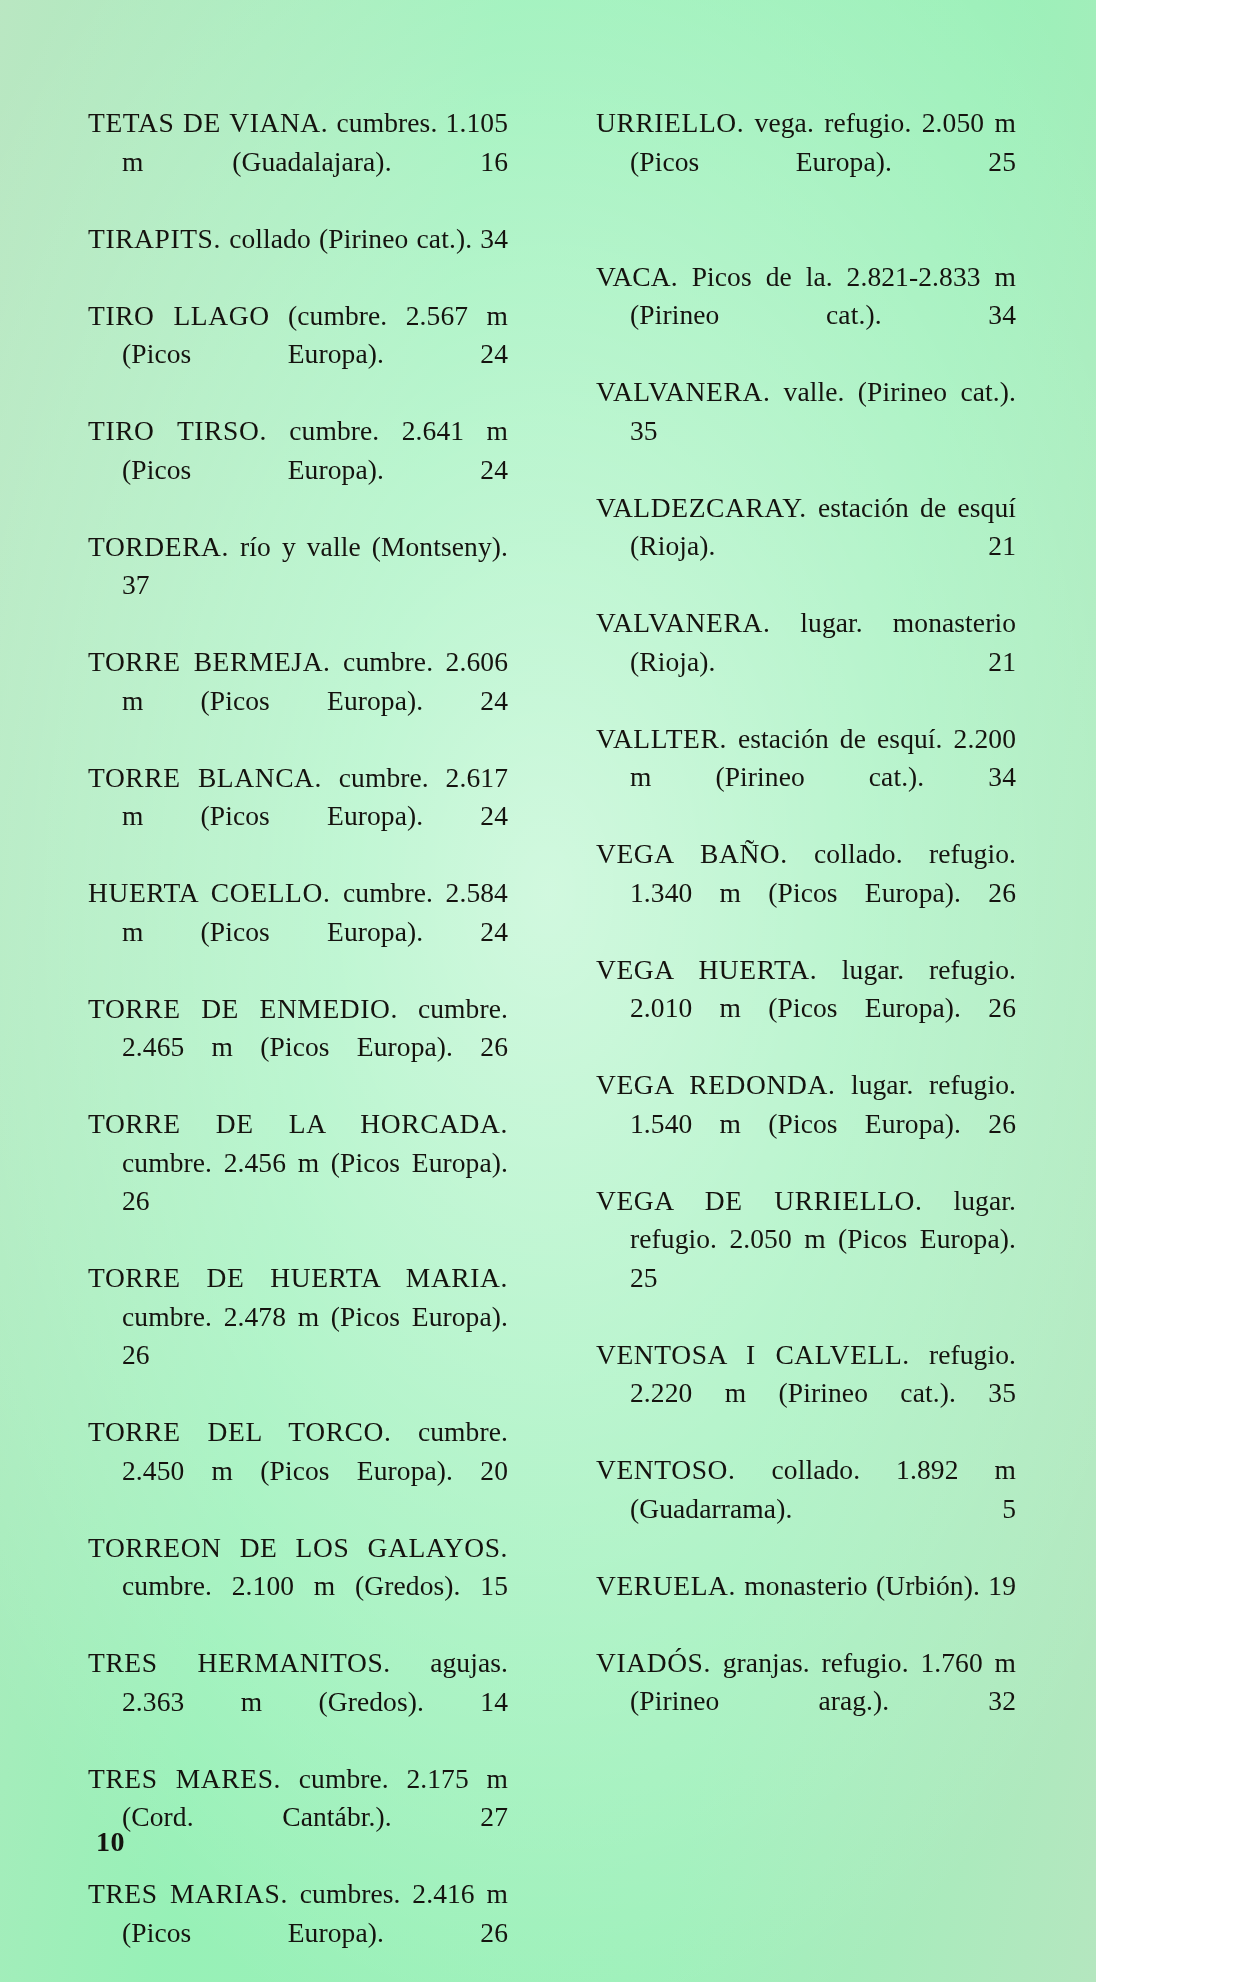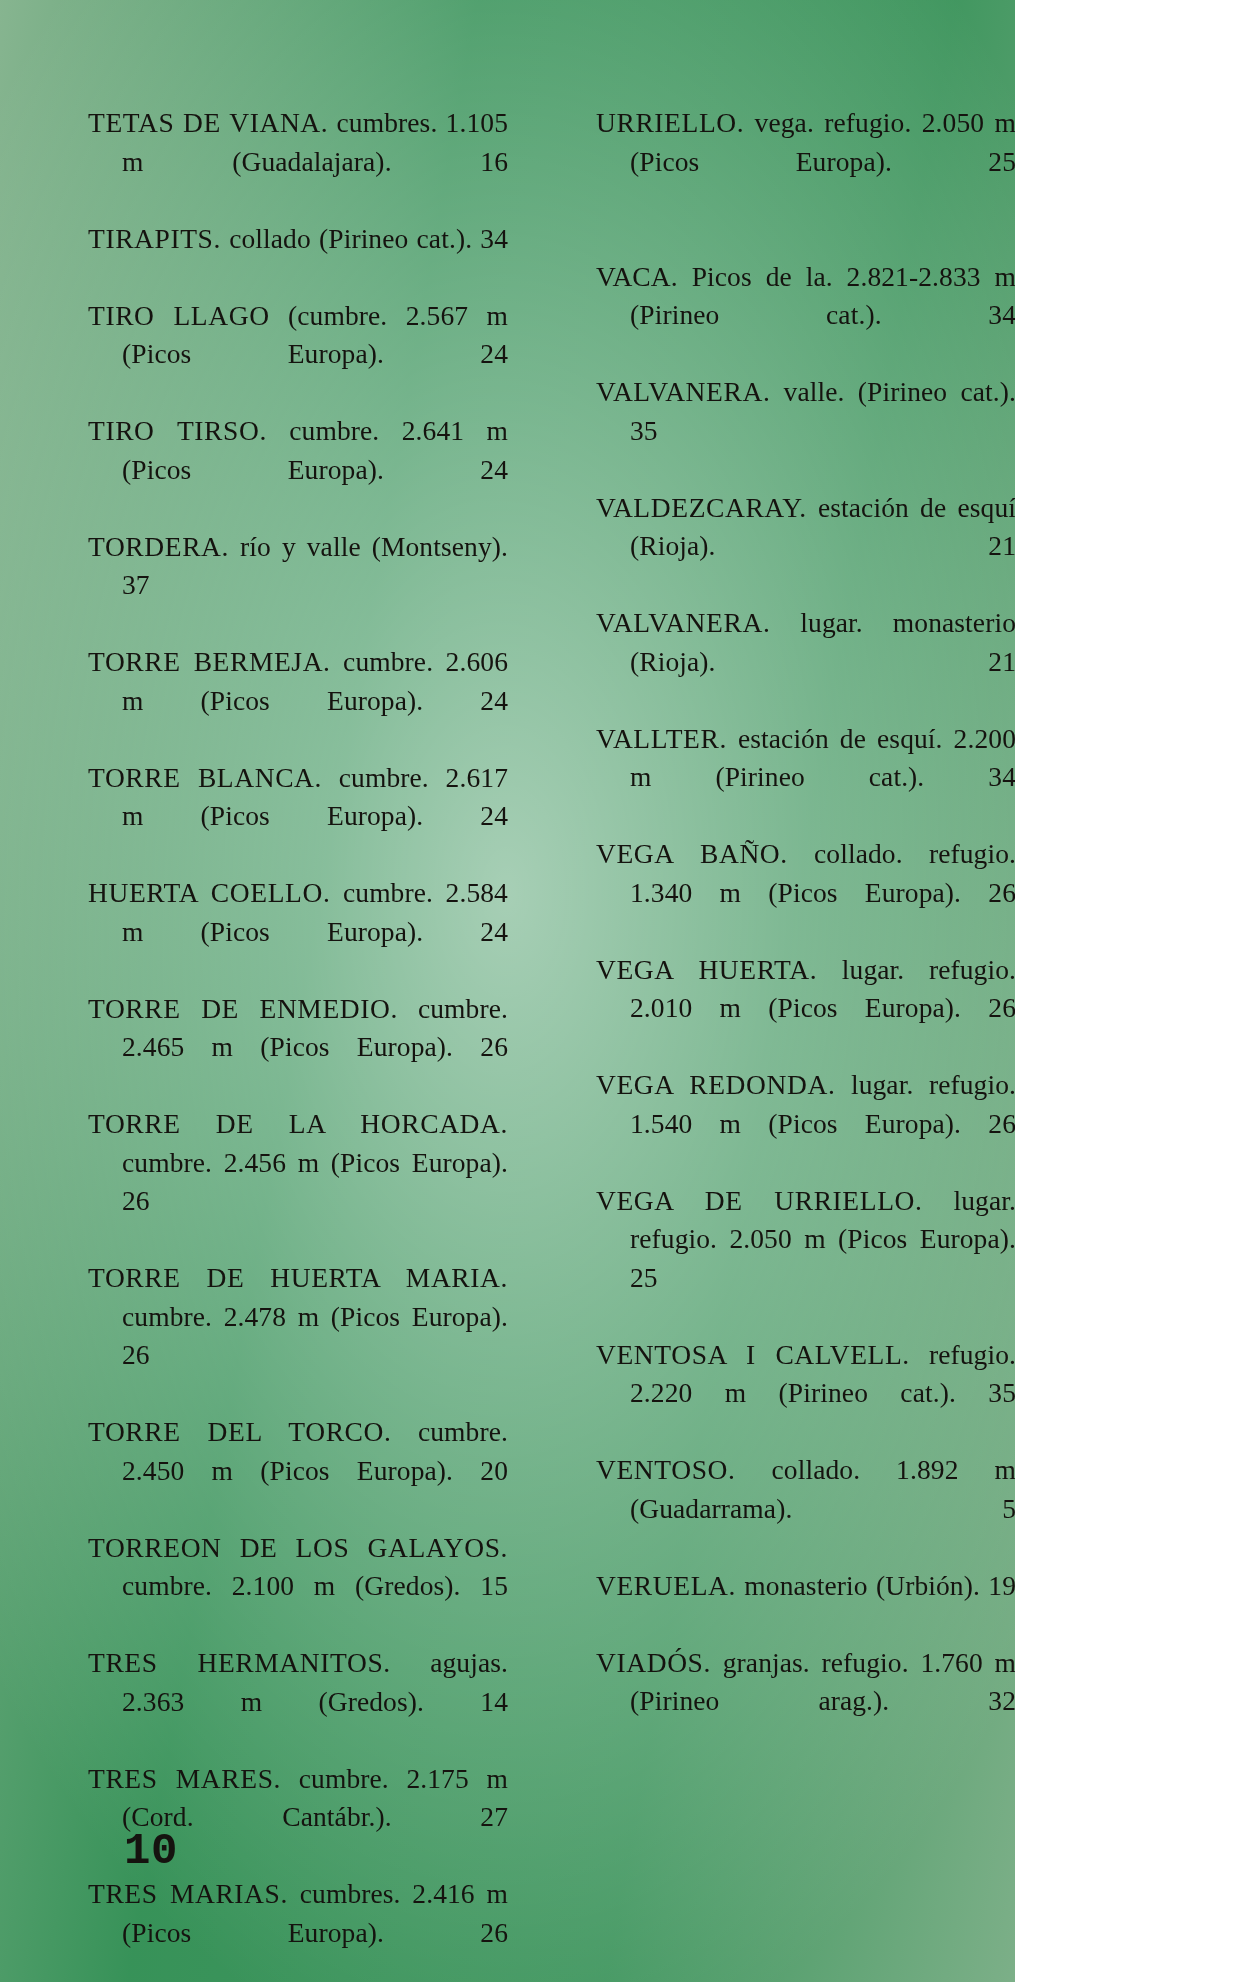--- a/index.html
+++ b/index.html
@@ -3,23 +3,23 @@
 <meta charset="utf-8">
 <title>Index page</title>
 <style>
   html, body {
     margin: 0;
     padding: 0;
     background: #ffffff;
   }
   .page {
     position: relative;
-    width: 1015px;
+    width: 1096px;
     height: 1982px;
-    background: #15803d;
+    background: #86efac;
     overflow: hidden;
     font-family: "Liberation Serif", "DejaVu Serif", serif;
     color: #15130f;
   }
   
   .paper-grain {
     position: absolute;
     inset: 0;
     background:
       radial-gradient(ellipse 90% 80% at 50% 45%, rgba(255,255,255,0.55) 0%, rgba(255,255,255,0.0) 75%),
@@ -65,25 +65,24 @@
   }
 
   .gap {
     height: 38px;
   }
 
   .folio {
     position: absolute;
     left: 96px;
     top: 1826px;
-    font-size: 44px;
+    font-size: 28px;
     font-weight: 700;
     letter-spacing: 0.5px;
-    font-family: Liberation Mono, monospace;
-    margin-left: 28px;
+    font-family: Liberation Serif, serif;
   }
 </style>
 </head>
 <body>
 
 <div class="page">
   <div class="paper-grain"></div>
 
   <div class="columns">
     <div class="column left">

